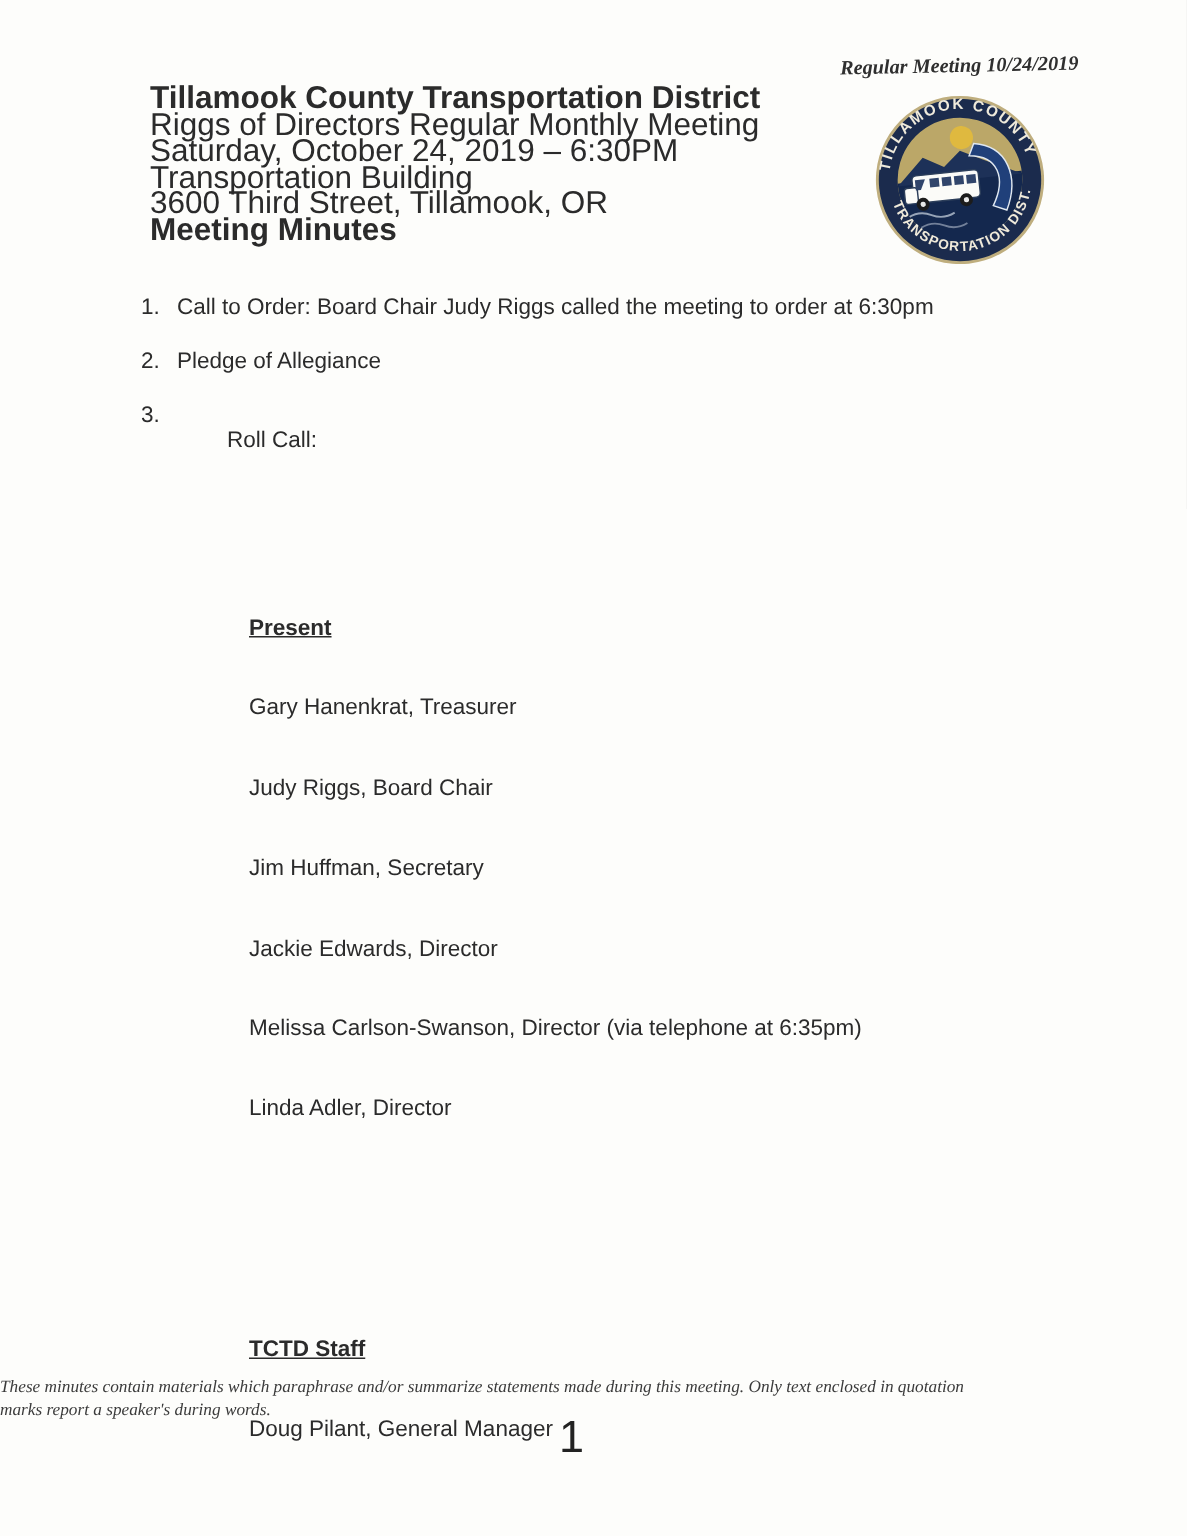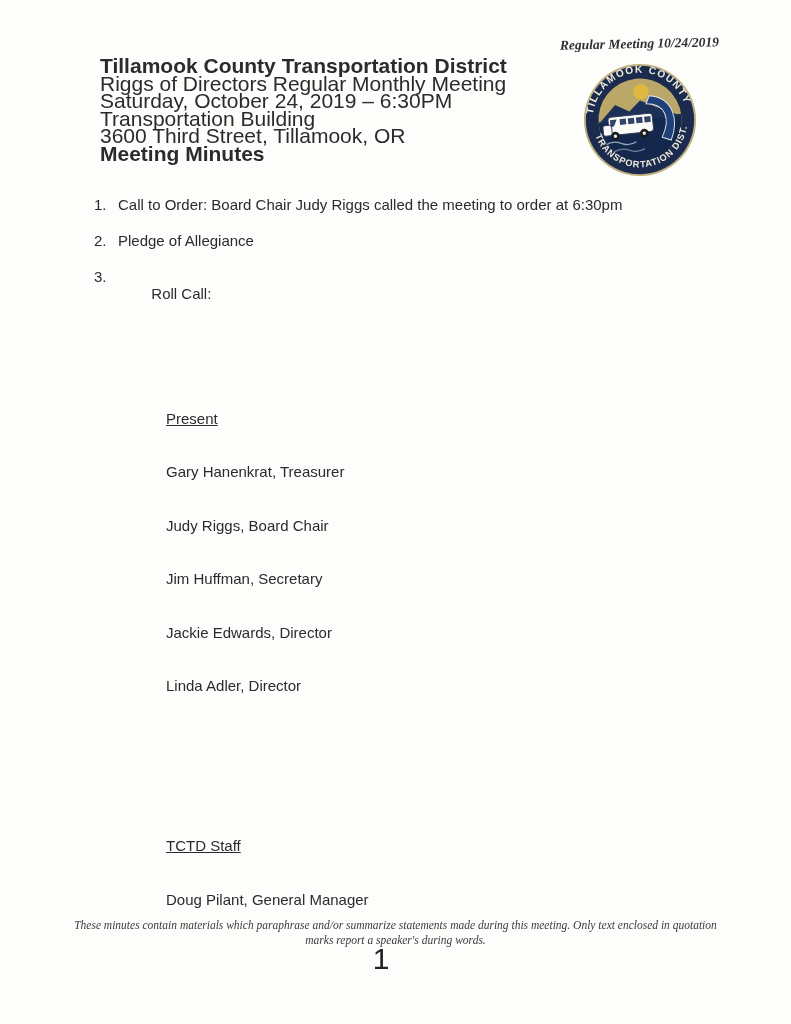--- a/index.html
+++ b/index.html
@@ -45,26 +45,26 @@
     font-size:15px;line-height:17.8px;color:#2b2b2b;
   }
   .item{display:flex;margin-bottom:18px;}
   .item:last-child{margin-bottom:0;}
   .item-num{width:24px;flex:0 0 24px;}
   .item-text{flex:1;max-width:600px;white-space:pre-wrap;}
 
   .rollcall{margin-left:48px;margin-top:0;}
   .rc-group{margin-bottom:18px;}
   .rc-group:last-child{margin-bottom:0;}
-  .rc-heading{font-weight:normal;text-decoration:underline;}
+  .rc-heading{font-weight:bold;text-decoration:underline;}
 
   
   .footer{
     position:absolute;top:918px;left:0;width:791px;
-    text-align:center;
+    text-align:left;
     font-family:"Liberation Serif","DejaVu Serif",serif;
     font-style:italic;
     font-size:11.5px;line-height:14.5px;color:#3b3b3b;
   }
   .footer .fline{margin:0 auto;}
   .page-num{
     position:absolute;top:942px;left:0;width:762px;
     text-align:center;
     font-size:30px;color:#222;
     font-family:"Liberation Sans","DejaVu Sans",sans-serif;
@@ -141,20 +141,21 @@
       <div class="item-text">
         <span>Roll Call:</span>
         <div class="rollcall">
 
           <div class="rc-group">
             <div class="rc-heading">Present</div>
             <div>Gary Hanenkrat, Treasurer</div>
             <div>Judy Riggs, Board Chair</div>
             <div>Jim Huffman, Secretary</div>
             <div>Jackie Edwards, Director</div>
+            <div>Melissa Carlson-Swanson, Director (via telephone at 6:35pm)</div>
             <div>Linda Adler, Director</div>
           </div>
 
           <div class="rc-group">
             <div class="rc-heading">TCTD Staff</div>
             <div>Doug Pilant, General Manager</div>
             
             
           </div>
 

